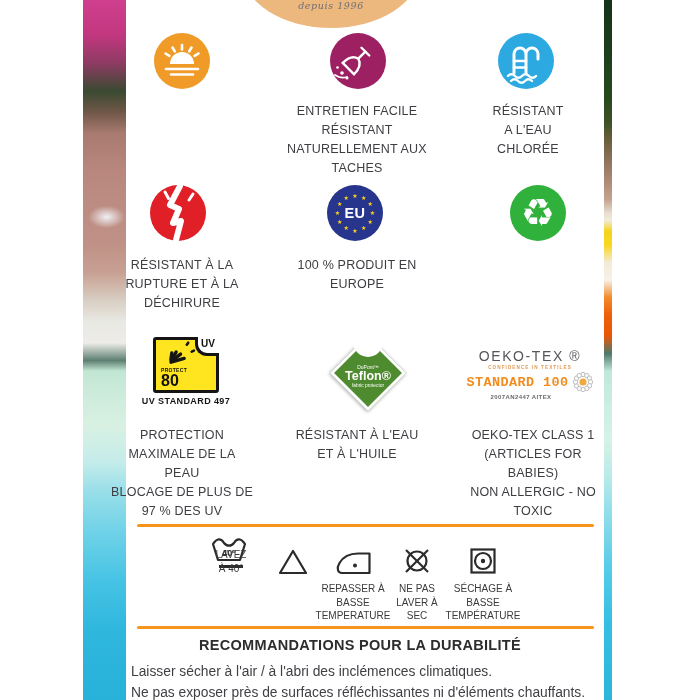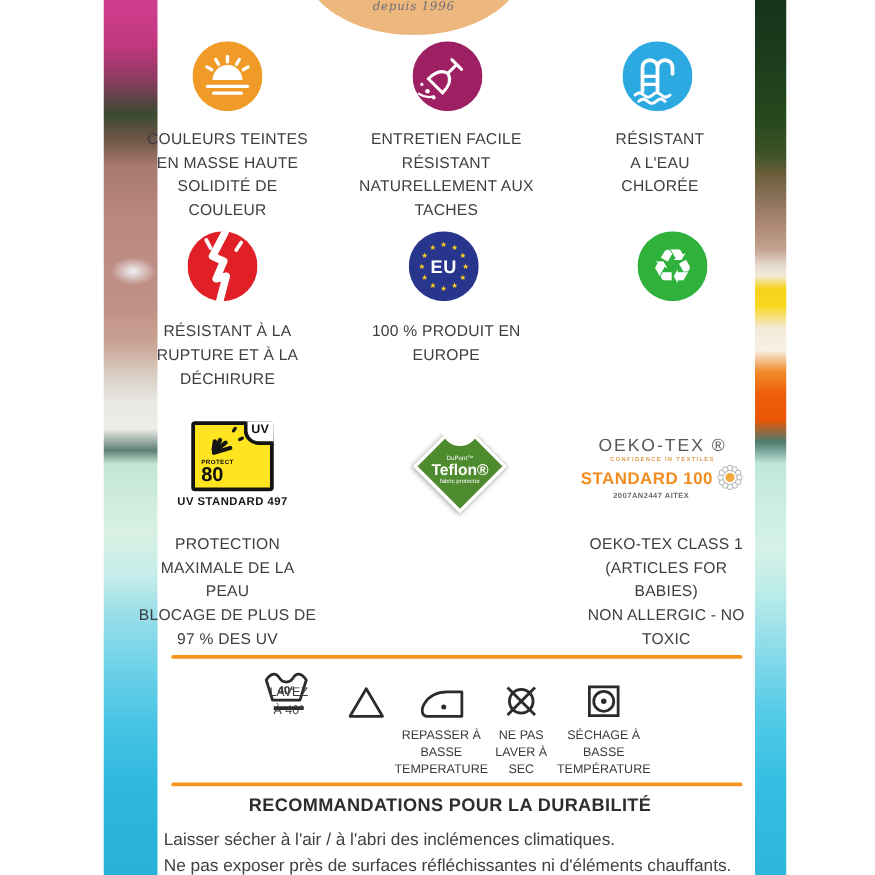--- a/index.html
+++ b/index.html
@@ -1,16 +1,16 @@
 <!DOCTYPE html>
 <html><head>
 <meta charset="utf-8">
 <style>
   html,body{margin:0;padding:0;background:#fff;}
-  .page{position:relative;width:700px;height:700px;background:#fff;overflow:hidden;
+  .page{position:relative;width:612px;height:700px;background:#fff;overflow:hidden;
         font-family:"Liberation Sans", sans-serif;color:#3d3d42;}
 
   
   .strip{position:absolute;top:0;height:700px;}
   .strip-left{left:83px;width:43px;
     background:
       radial-gradient(ellipse 26px 16px at 55% 31%, rgba(243,246,250,.95), rgba(243,246,250,0) 70%),
       linear-gradient(180deg,
         #cf3f8e 0%, #c2377f 5%, #8e3b63 9%, #3a4a31 13%, #6f5747 16%,
         #a87a70 19%, #b8867c 24%, #bd8d83 30%, #c09186 35%, #c8a193 39%,
@@ -56,21 +56,21 @@
   .teflon-inner{position:absolute;inset:0;transform:rotate(-45deg);display:flex;flex-direction:column;
     align-items:center;justify-content:center;color:#fff;text-align:center;padding-top:6px;}
   .t-brand{font-size:5px;}
   .t-name{font-size:12.5px;font-weight:700;line-height:1.1;}
   .t-sub{font-size:4.8px;}
 
   
   .oeko-badge{position:absolute;left:448px;top:348px;width:164px;text-align:center;}
   .oeko-title{font-size:14px;color:#55555c;font-weight:400;letter-spacing:1.6px;}
   .oeko-sub{font-size:4.6px;color:#e09a52;letter-spacing:1.1px;font-weight:700;margin-top:1px;}
-  .oeko-row{display:flex;align-items:center;justify-content:center;gap:3px;margin-top:1px;}
+  .oeko-row{display:flex;align-items:center;justify-content:center;gap:3px;margin-top:1px;font-family:Liberation Mono, monospace;}
   .oeko-standard{font-size:13.5px;font-weight:800;color:#F28C1E;letter-spacing:.4px;}
   .oeko-cert{font-size:6px;font-weight:800;color:#6a6a6a;letter-spacing:.4px;margin-top:1px;margin-right:18px;}
 
   .divider{position:absolute;left:137px;width:457px;height:3px;background:#F7941D;border-radius:2px;}
 
   .cicon{position:absolute;}
   .clabel{position:absolute;text-align:center;white-space:pre-line;
     font-size:10px;line-height:13.5px;color:#3a3a3a;}
 
   .reco-title{position:absolute;left:125px;top:637px;width:470px;text-align:center;
@@ -127,24 +127,20 @@
       <g transform="translate(26,28)" stroke="#fff" fill="none" stroke-linecap="round">
         <path stroke-width="3" d="M-10,12 L-10,-7 A6,6 0 0 1 2,-7 L2,12 M2,-7 A6,6 0 0 1 14,-7 L14,-2"></path>
         <line x1="-10" y1="0" x2="2" y2="0" stroke-width="2.6"></line>
         <line x1="-10" y1="6.5" x2="2" y2="6.5" stroke-width="2.6"></line>
         <path stroke-width="2.4" d="M-16,15 q3.5,-3.5 7,0 t7,0 t7,0 t7,0"></path>
         <path stroke-width="2.4" d="M-13,20 q3.5,-3.5 7,0 t7,0 t7,0"></path>
       </g>
     </svg>
   </div>
 
-  <div class="flabel" style="left:87px;top:102px">COULEURS TEINTES
-EN MASSE HAUTE
-SOLIDITÉ DE
-COULEUR</div>
   <div class="flabel" style="left:262px;top:102px">ENTRETIEN FACILE
 RÉSISTANT
 NATURELLEMENT AUX
 TACHES</div>
   <div class="flabel" style="left:433px;top:102px">RÉSISTANT
 A L'EAU
 CHLORÉE</div>
 
   <div class="ficon" style="left:150px;top:185px">
     <svg width="56" height="56" viewBox="0 0 56 56">
@@ -240,20 +236,22 @@
       </svg>
     </div>
     <div class="oeko-cert">2007AN2447 AITEX</div>
   </div>
 
   <div class="flabel" style="left:87px;top:426px">PROTECTION
 MAXIMALE DE LA
 PEAU
 BLOCAGE DE PLUS DE
 97 % DES UV</div>
+  <div class="flabel" style="left:262px;top:426px">RÉSISTANT À L'EAU
+ET À L'HUILE</div>
   <div class="flabel" style="left:438px;top:426px">OEKO-TEX CLASS 1
 (ARTICLES FOR
 BABIES)
 NON ALLERGIC - NO
 TOXIC</div>
 
   <div class="divider" style="top:524px"></div>
 
   <div class="cicon" style="left:209px;top:534px">
     <svg width="44" height="38" viewBox="0 0 44 38">

